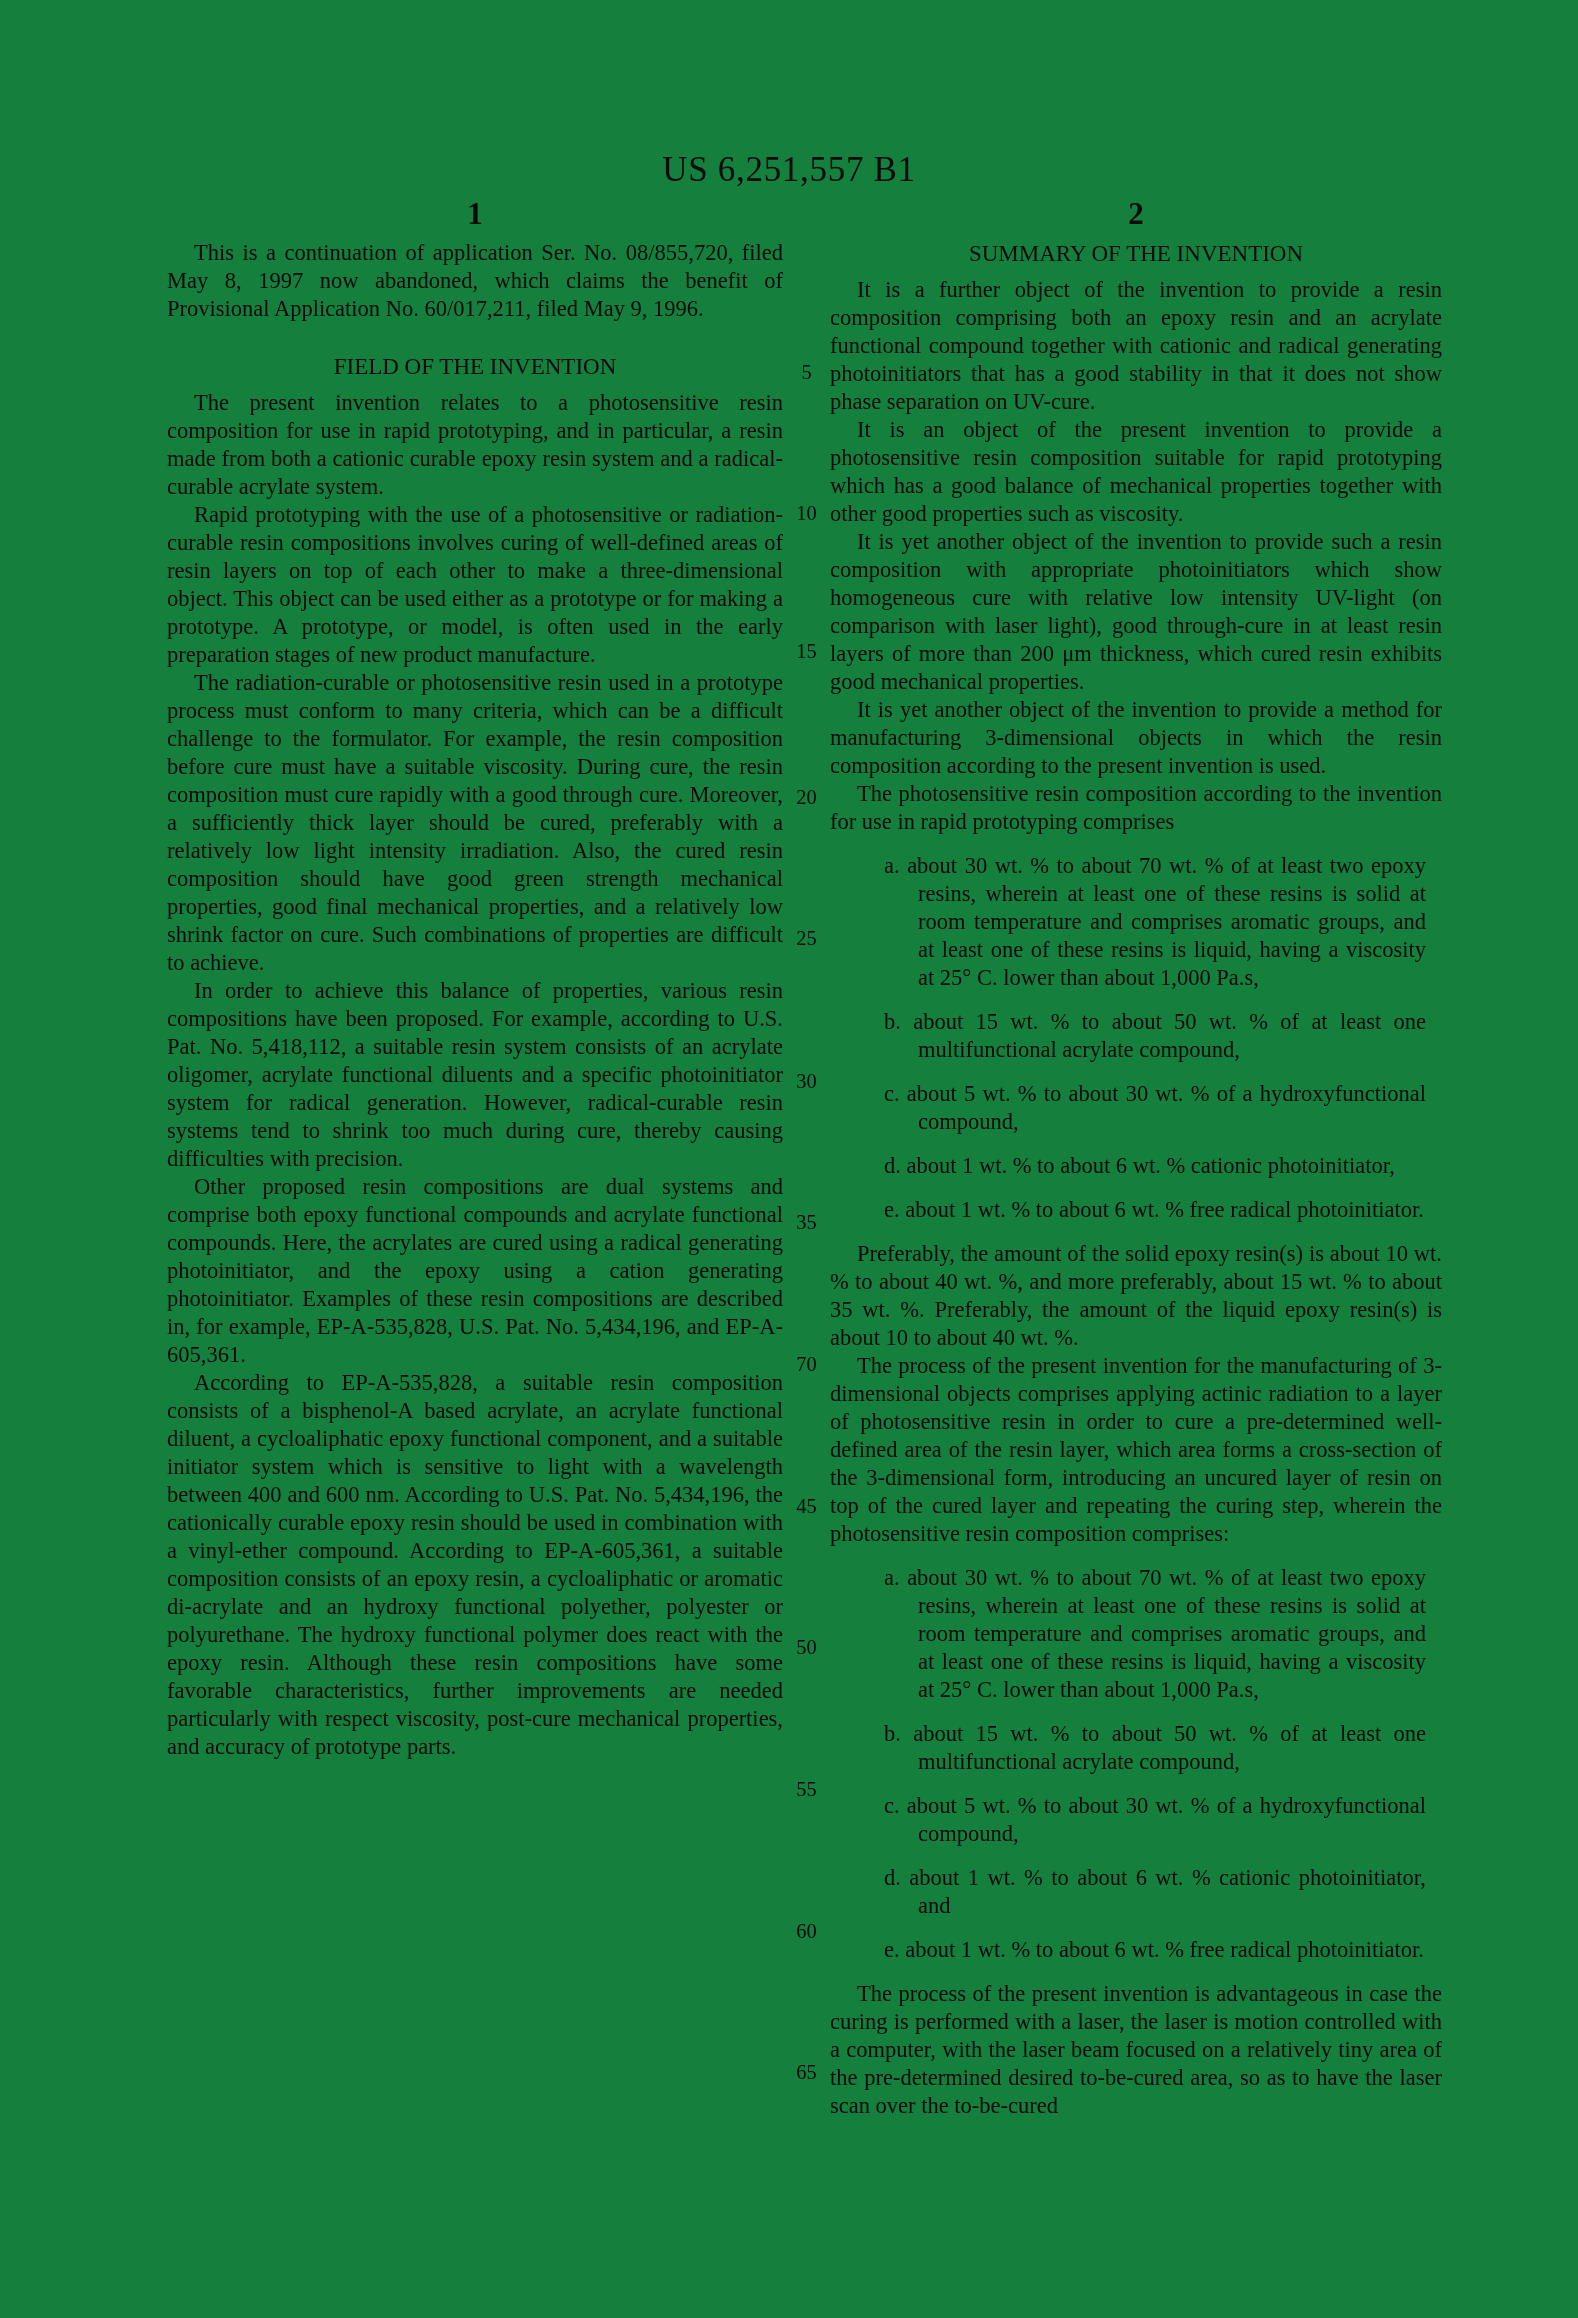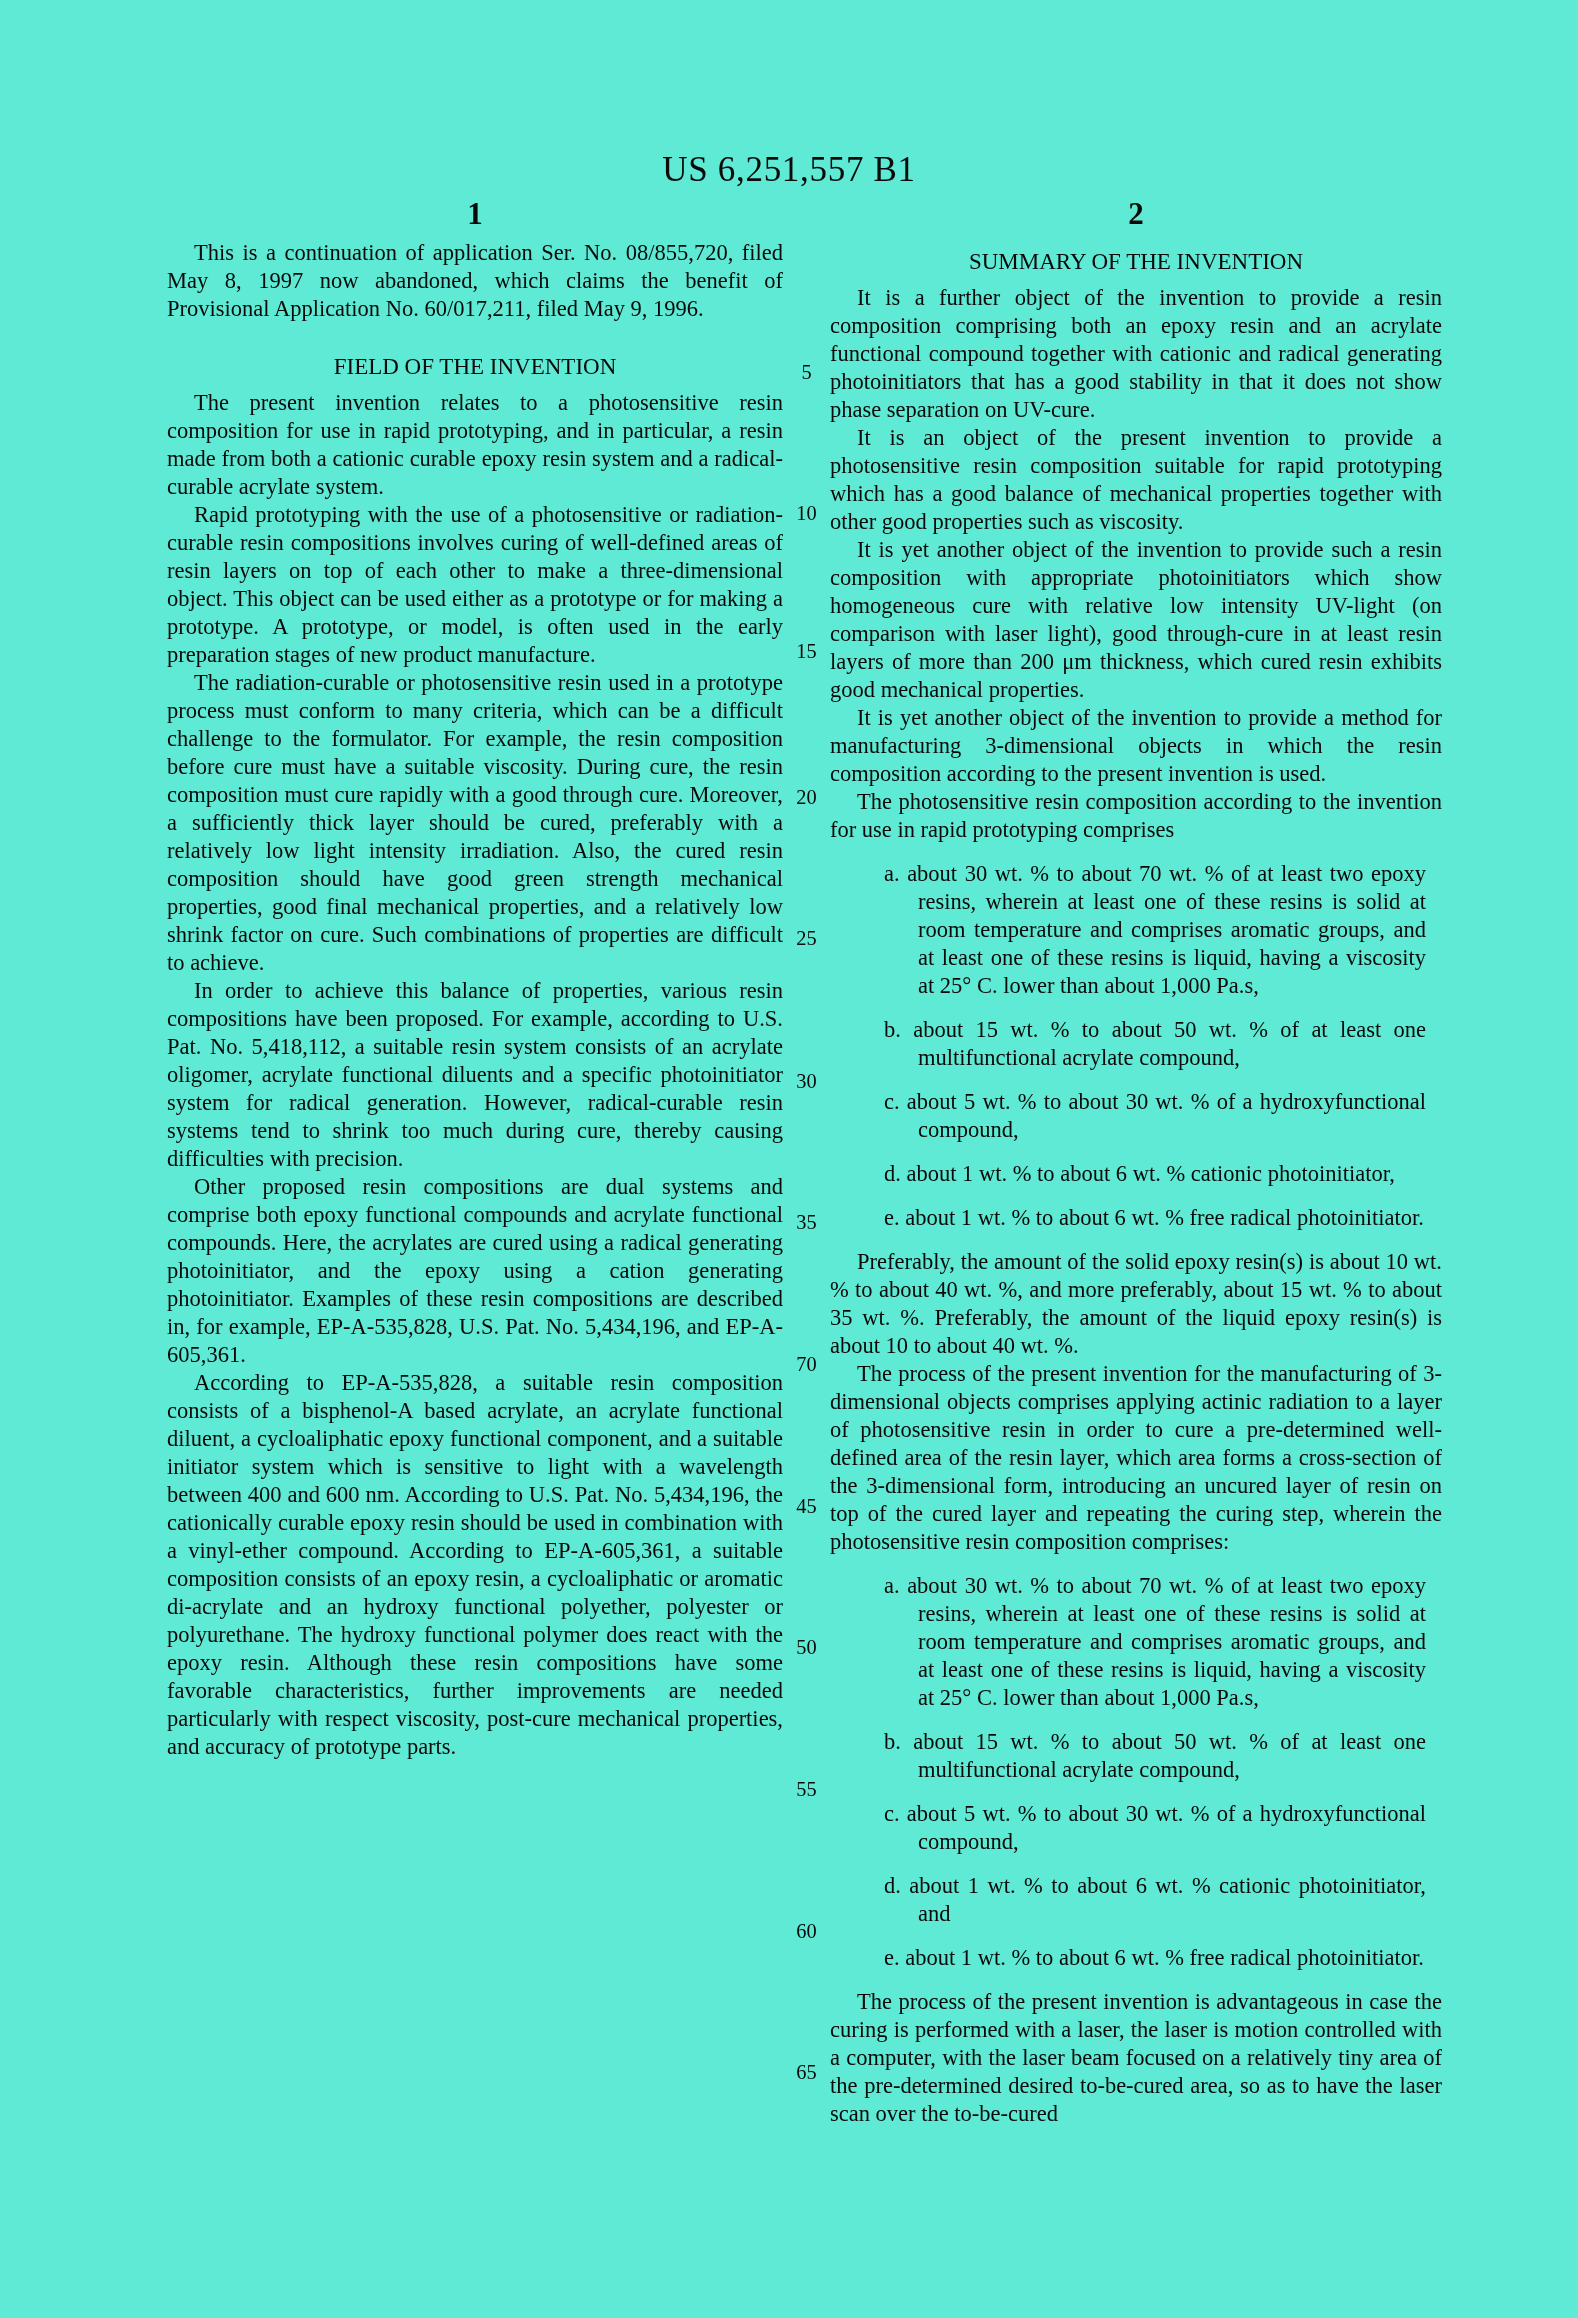--- a/index.html
+++ b/index.html
@@ -10,21 +10,21 @@
     height: 2319px;
     position: relative;
     font-family: "Liberation Serif", "DejaVu Serif", serif;
     color: #0a0a0a;
   }
   .page {
     position: absolute;
     top: 0; left: 0;
     width: 1578px;
     height: 2319px;
-    background: #5eead4;
+    background: #15803d;
     overflow: hidden;
   }
   .patent-number {
     position: absolute;
     top: 151px;
     left: 0;
     width: 1578px;
     text-align: center;
     font-size: 35px;
     line-height: 38px;
@@ -60,21 +60,21 @@
   }
   .section-heading {
     font-size: 23px;
     line-height: 29px;
     font-weight: normal;
     text-align: center;
     margin: 29px 0 8.2px 0;
     text-indent: 0;
   }
   .section-heading.first {
-    margin-top: 8px;
+    margin-top: 0;
   }
   .body-par {
     margin: 0;
     text-indent: 27px;
   }
   .list-item {
     margin: 16px;
     padding-left: 72px;
     text-indent: -34px;
   }

